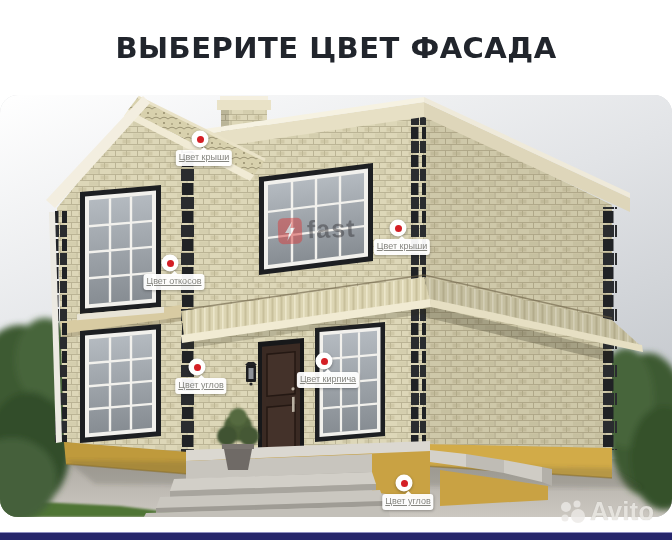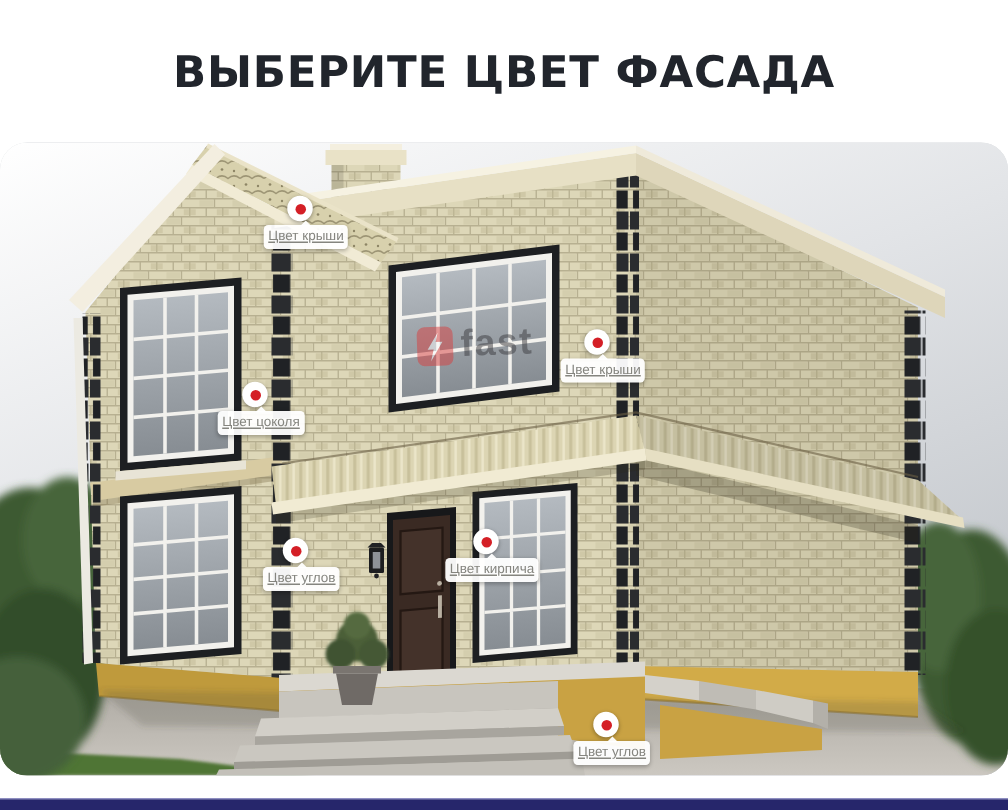--- a/index.html
+++ b/index.html
@@ -262,21 +262,21 @@
     <div class="hotspot" style="left:200px;top:44px">
       <div class="pin">
           <span class="dot"></span>
         </div>
       <div class="pill">Цвет крыши</div>
     </div>
     <div class="hotspot" style="left:170px;top:168px">
       <div class="pin">
           <span class="dot"></span>
         </div>
-      <div class="pill">Цвет цоколя</div>
+      <div class="pill">Цвет откосов</div>
     </div>
     <div class="hotspot" style="left:398px;top:133px">
       <div class="pin">
           <span class="dot"></span>
         </div>
       <div class="pill">Цвет крыши</div>
     </div>
     <div class="hotspot" style="left:197px;top:272px">
       <div class="pin">
           <span class="dot"></span>
@@ -290,15 +290,26 @@
       <div class="pill">Цвет кирпича</div>
     </div>
     <div class="hotspot" style="left:404px;top:388px">
       <div class="pin">
           <span class="dot"></span>
         </div>
       <div class="pill">Цвет углов</div>
     </div>
   </div>
 
+  <div class="avito-mark">
+    <svg width="32" height="30" viewBox="0 0 32 30">
+      <g fill="#eceae6" opacity="0.92">
+        <circle cx="10" cy="10" r="5"></circle>
+        <circle cx="21" cy="7" r="3.5"></circle>
+        <circle cx="9" cy="21" r="3.5"></circle>
+        <circle cx="22" cy="19" r="7"></circle>
+      </g>
+    </svg>
+    <span class="avito-text">Avito</span>
+  </div>
 
   <div class="bottom-bar"></div>
 </div>
 
 </body></html>

